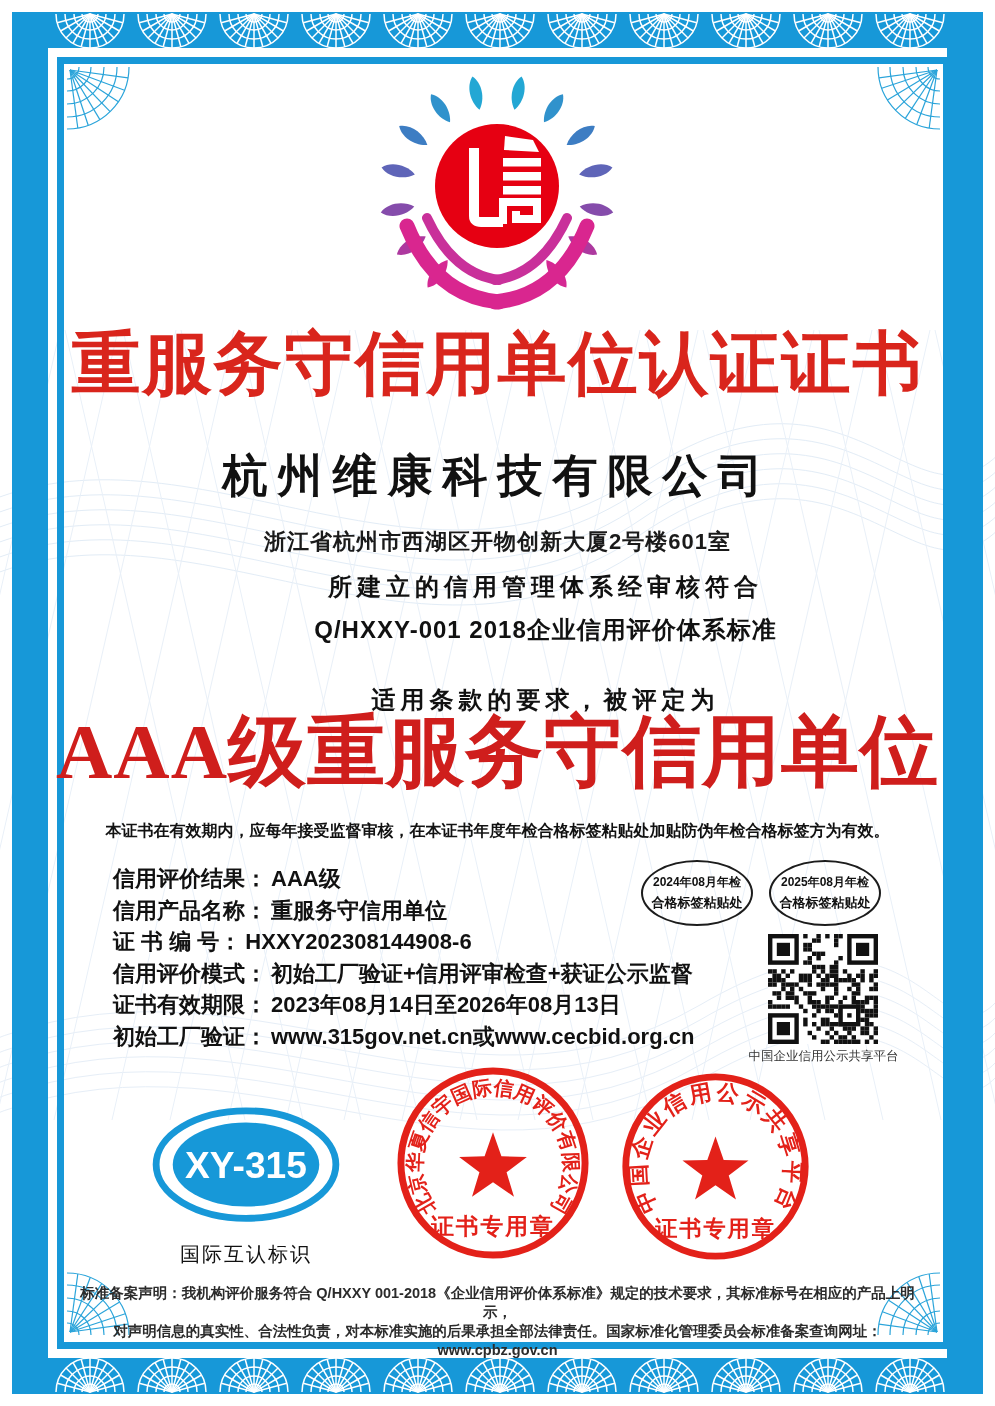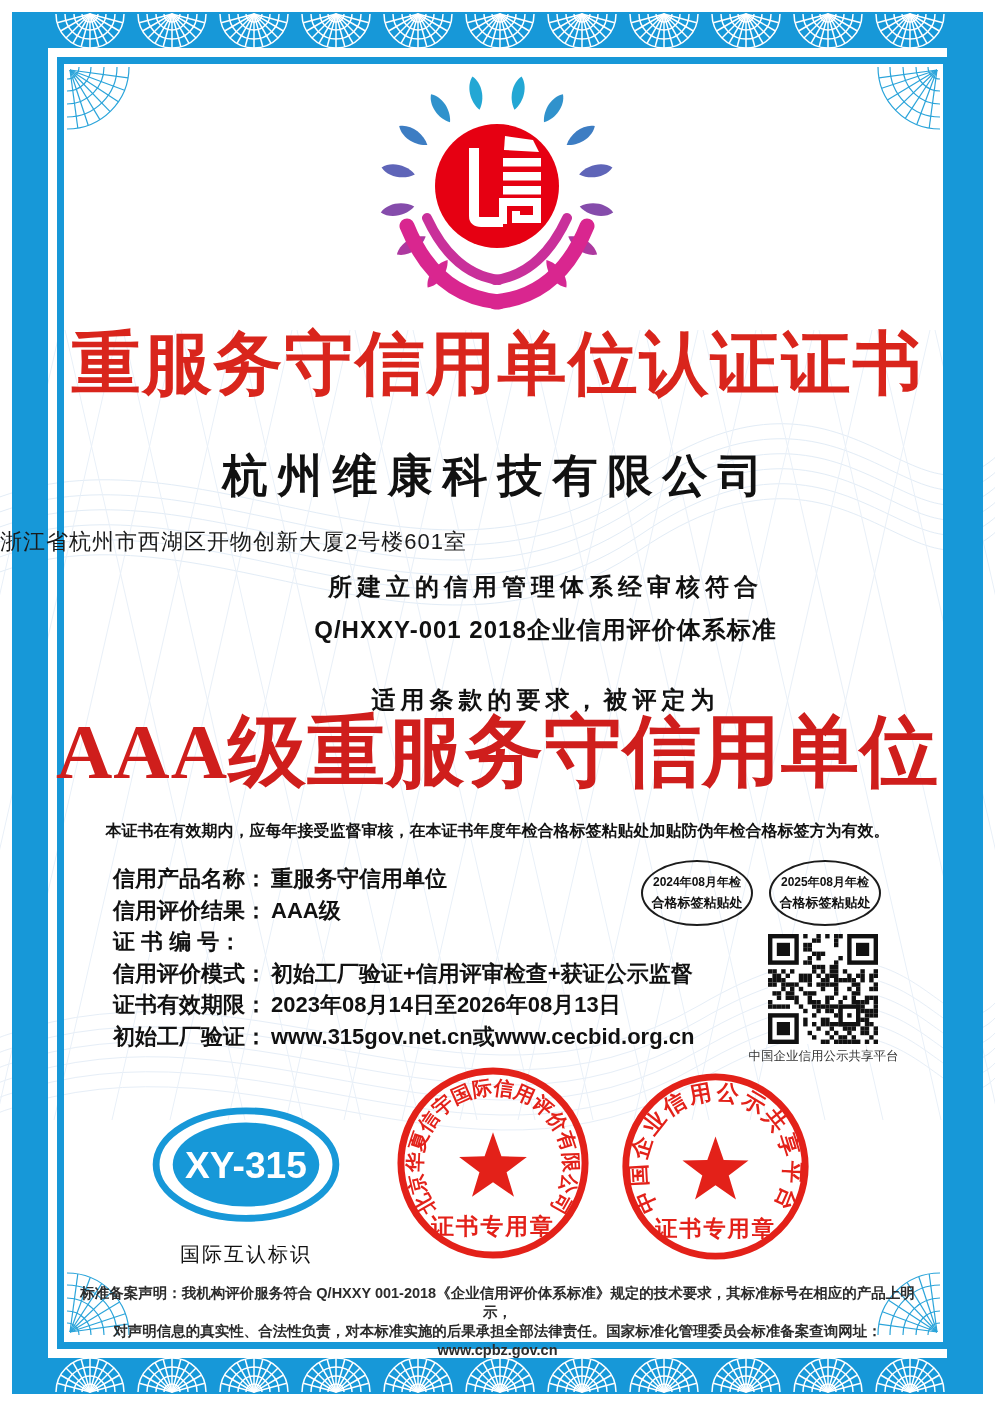--- a/index.html
+++ b/index.html
@@ -18,22 +18,22 @@
   .title{
     left:0;top:324px;width:995px;text-align:center;
     font-size:69px;font-weight:900;color:#d9251c;letter-spacing:2px;
     line-height:1.15;margin:0;
   }
   .company{
     left:0;top:446px;width:995px;text-align:center;
     font-size:45px;font-weight:700;color:#111;letter-spacing:10px;
   }
   .address{
-    left:0;top:527px;width:995px;text-align:left;
-    font-size:22px;font-weight:400;color:#1a1a1a;letter-spacing:1px;
+    left:0;top:527px;width:995px;text-align:center;
+    font-size:22px;font-weight:700;color:#1a1a1a;letter-spacing:1px;
   }
   .stmt{left:0;width:995px;text-align:center;font-size:24px;font-weight:600;color:#111;padding-left:48px;}
   .stmt1{top:571px;letter-spacing:5px;}
   .stmt2{top:614px;letter-spacing:1px;}
   .stmt3{top:664px;letter-spacing:5px;margin-top:20px;}
   .grade{
     left:0;top:700px;width:995px;text-align:center;
     font-family:"Liberation Serif","DejaVu Serif",serif;
     font-size:78px;font-weight:700;color:#cf1e1c;letter-spacing:1px;
   }
@@ -239,29 +239,30 @@
     <div class="abs company">杭州维康科技有限公司</div>
     <div class="abs address">浙江省杭州市西湖区开物创新大厦2号楼601室</div>
     <div class="abs stmt stmt1">所建立的信用管理体系经审核符合</div>
     <div class="abs stmt stmt2">Q/HXXY-001 2018企业信用评价体系标准</div>
     <div class="abs stmt stmt3">适用条款的要求，被评定为</div>
     <div class="abs grade">AAA级重服务守信用单位</div>
     <div class="abs note">本证书在有效期内，应每年接受监督审核，在本证书年度年检合格标签粘贴处加贴防伪年检合格标签方为有效。</div>
 
     <div class="abs fields">
       <div class="field-row">
+        <span class="flabel">信用评价结果：</span>
+        <span class="fvalue">AAA级</span>
+      </div>
+      <div class="field-row">
         <span class="flabel">信用产品名称：</span>
         <span class="fvalue">重服务守信用单位</span>
       </div>
       <div class="field-row">
-        <span class="flabel">信用评价结果：</span>
-        <span class="fvalue">AAA级</span>
-      </div>
-      <div class="field-row">
         <span class="flabel">证 书 编 号：</span>
+        <span class="fvalue">HXXY202308144908-6</span>
       </div>
       <div class="field-row">
         <span class="flabel">信用评价模式：</span>
         <span class="fvalue">初始工厂验证+信用评审检查+获证公示监督</span>
       </div>
       <div class="field-row">
         <span class="flabel">证书有效期限：</span>
         <span class="fvalue">2023年08月14日至2026年08月13日</span>
       </div>
       <div class="field-row">

